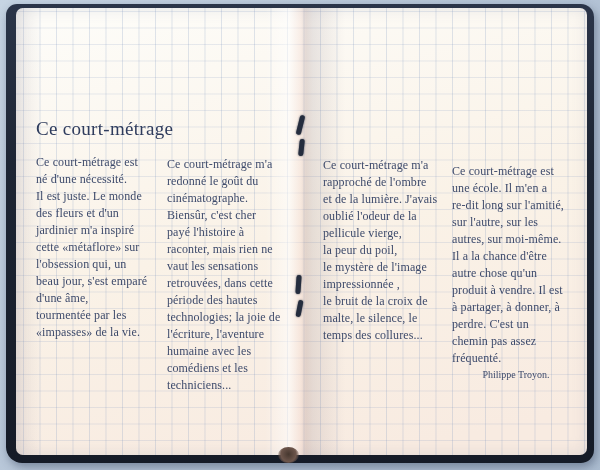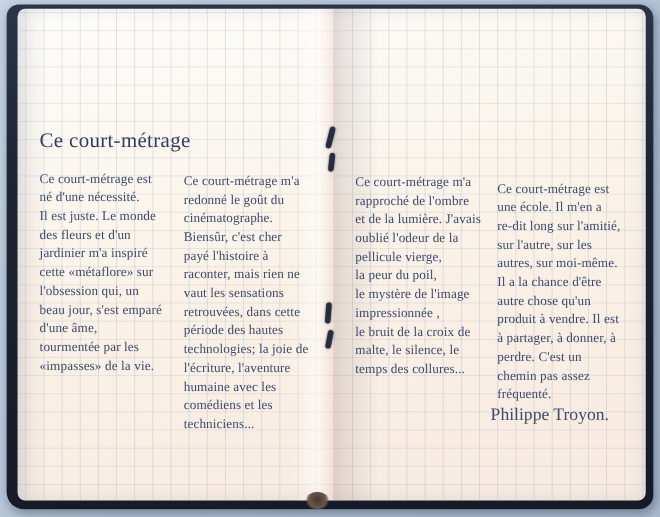--- a/index.html
+++ b/index.html
@@ -63,22 +63,22 @@
     position:absolute;width:150px;
     white-space:pre-line;
     font-size:12px;line-height:17px;letter-spacing:.1px;
     color:var(--ink,#3d4a6b);
   }
   .col1{left:20px;top:146px;}
   .col2{left:151px;top:148px;}
   .col3{left:307px;top:149px;}
   .col4{left:436px;top:155px;}
   .signature{
-    position:absolute;left:430px;top:361px;width:140px;text-align:left;
-    font-size:16px;color:var(--ink,#3d4a6b);
+    position:absolute;left:430px;top:361px;width:140px;text-align:center;
+    font-size:10px;color:var(--ink,#3d4a6b);
   }
 </style>
 </head>
 <body>
 
 <div class="photo">
   <div class="book">
     <div class="pages">
       <div class="grid"></div>
       <div class="left-edge-shade"></div>

